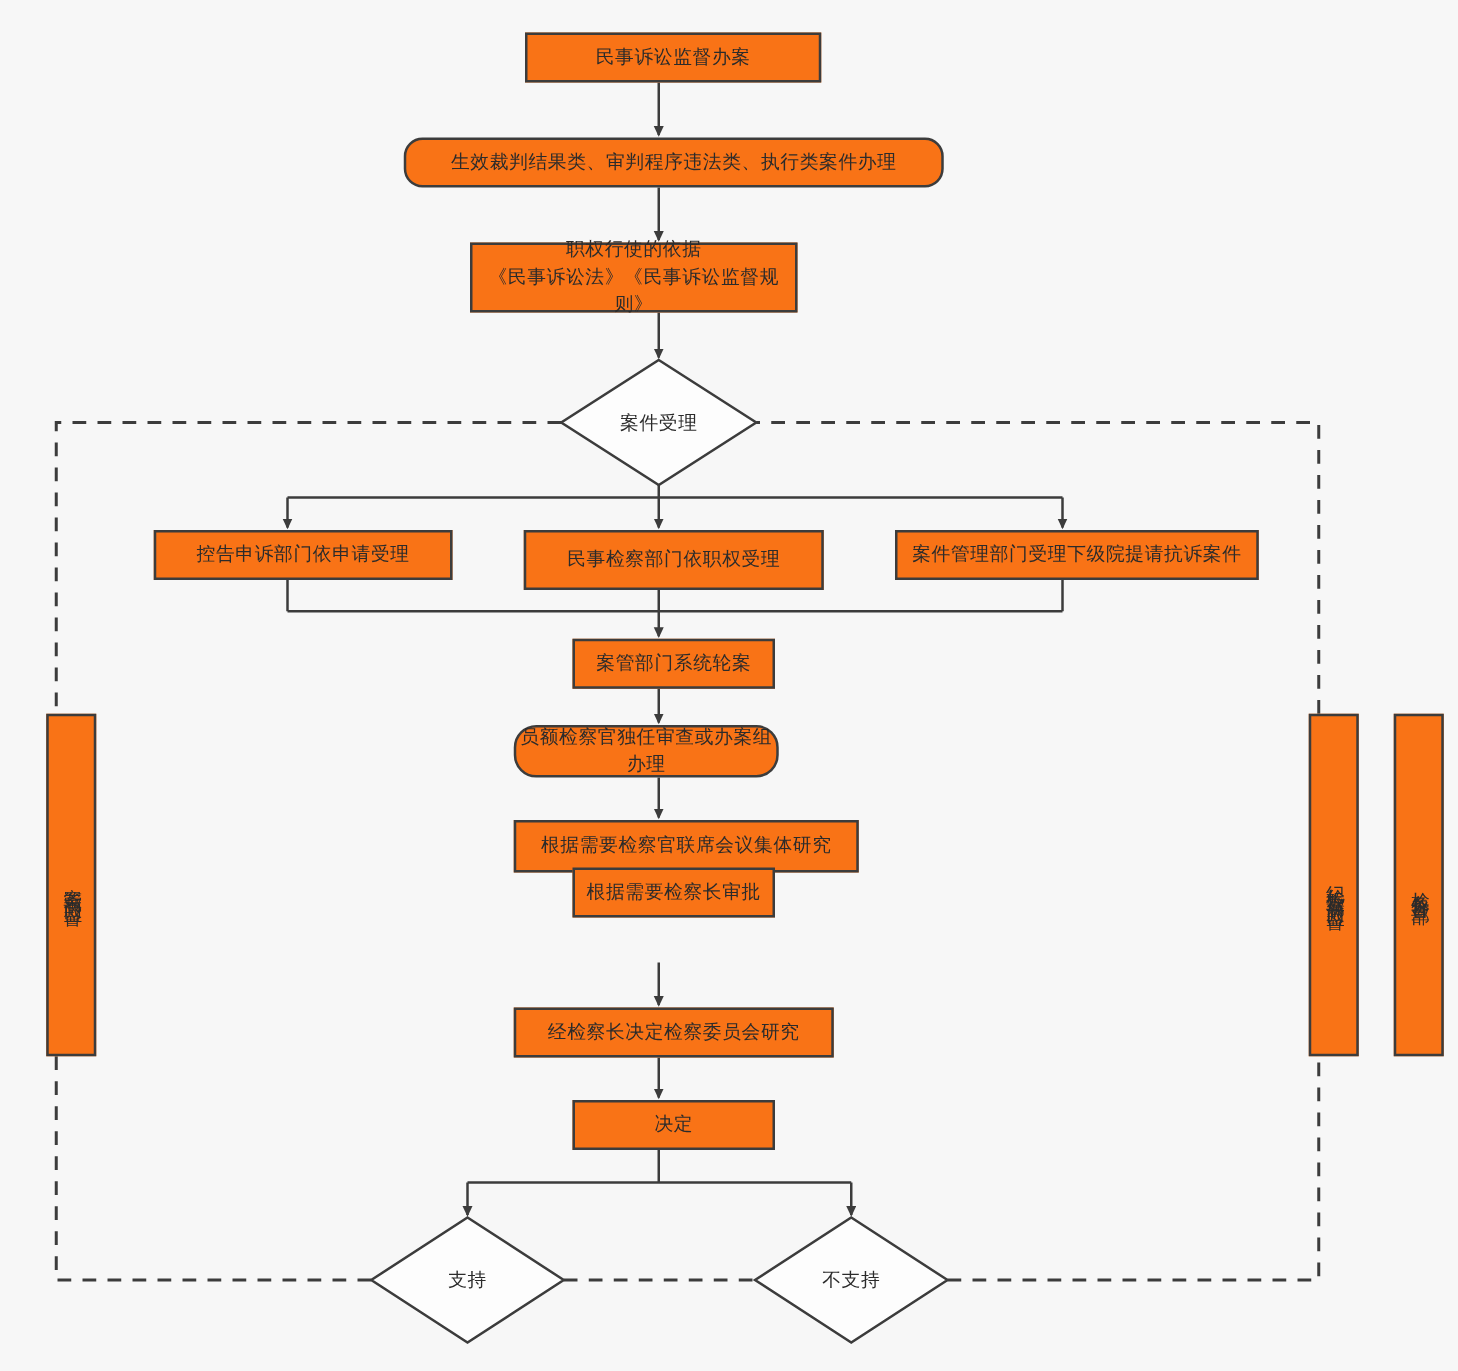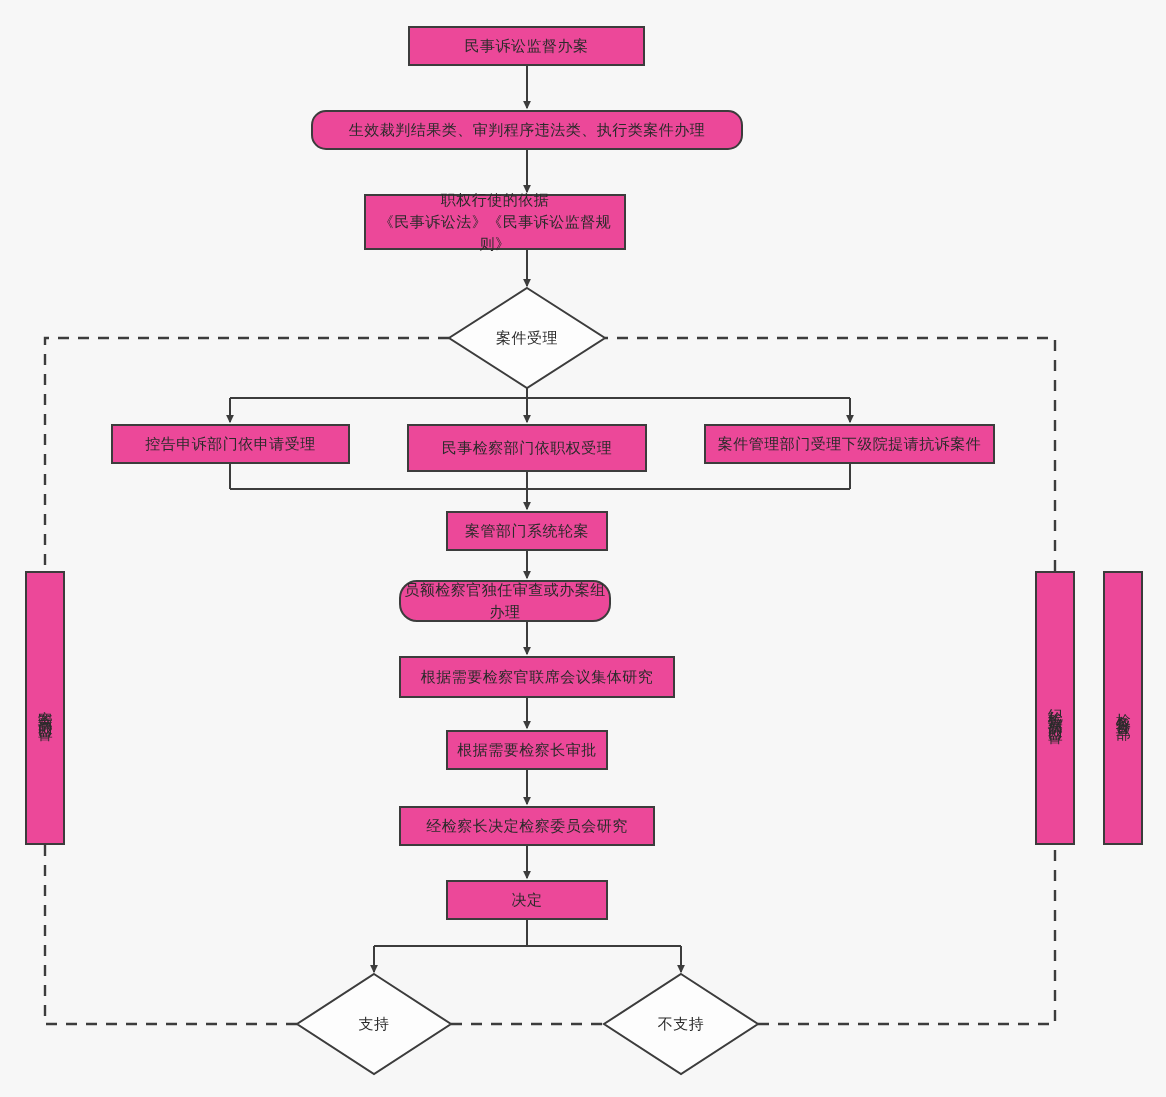--- a/index.html
+++ b/index.html
@@ -20,27 +20,28 @@
     width: 1166px;
     height: 1097px;
   }
   .node {
     position: absolute;
     box-sizing: border-box;
     display: flex;
     align-items: center;
     justify-content: center;
     text-align: center;
-    background: #ec4899;
+    background: #f97316;
     border: 2px solid #3c3c3c;
     color: #2b2b2b;
     font-size: 15px;
     line-height: 1.45;
     white-space: pre-line;
     letter-spacing: .5px;
+    margin-left: 12px;
   }
   .vnode {
     writing-mode: vertical-rl;
     text-orientation: upright;
     letter-spacing: 3px;
     line-height: 1.1;
   }
   .diamond-label {
     position: absolute;
     display: flex;
@@ -131,21 +132,21 @@
 <div class="node" style="left:407px; top:424px; width:240px; height:48px;">民事检察部门依职权受理</div>
 
 <div class="node" style="left:704px; top:424px; width:291px; height:40px;">案件管理部门受理下级院提请抗诉案件</div>
 
 <div class="node" style="left:446px; top:511px; width:162px; height:40px;">案管部门系统轮案</div>
 
 <div class="node" style="left:399px; top:580px; width:212px; height:42px;border-radius:18px;">员额检察官独任审查或办案组办理</div>
 
 <div class="node" style="left:399px; top:656px; width:276px; height:42px;">根据需要检察官联席会议集体研究</div>
 
-<div class="node" style="left:446px; top:730px; width:162px; height:40px;">根据需要检察长审批</div>
+<div class="node" style="left:446px; top:694px; width:162px; height:40px;">根据需要检察长审批</div>
 
 <div class="node" style="left:399px; top:806px; width:256px; height:40px;">经检察长决定检察委员会研究</div>
 
 <div class="node" style="left:446px; top:880px; width:162px; height:40px;">决定</div>
 
 <div class="node vnode" style="left:25px; top:571px; width:40px; height:274px;">案管部门监督</div>
 
 <div class="node vnode" style="left:1035px; top:571px; width:40px; height:274px;">纪检监察部门监督</div>
 
 <div class="node vnode" style="left:1103px; top:571px; width:40px; height:274px;">检务督查部</div>

